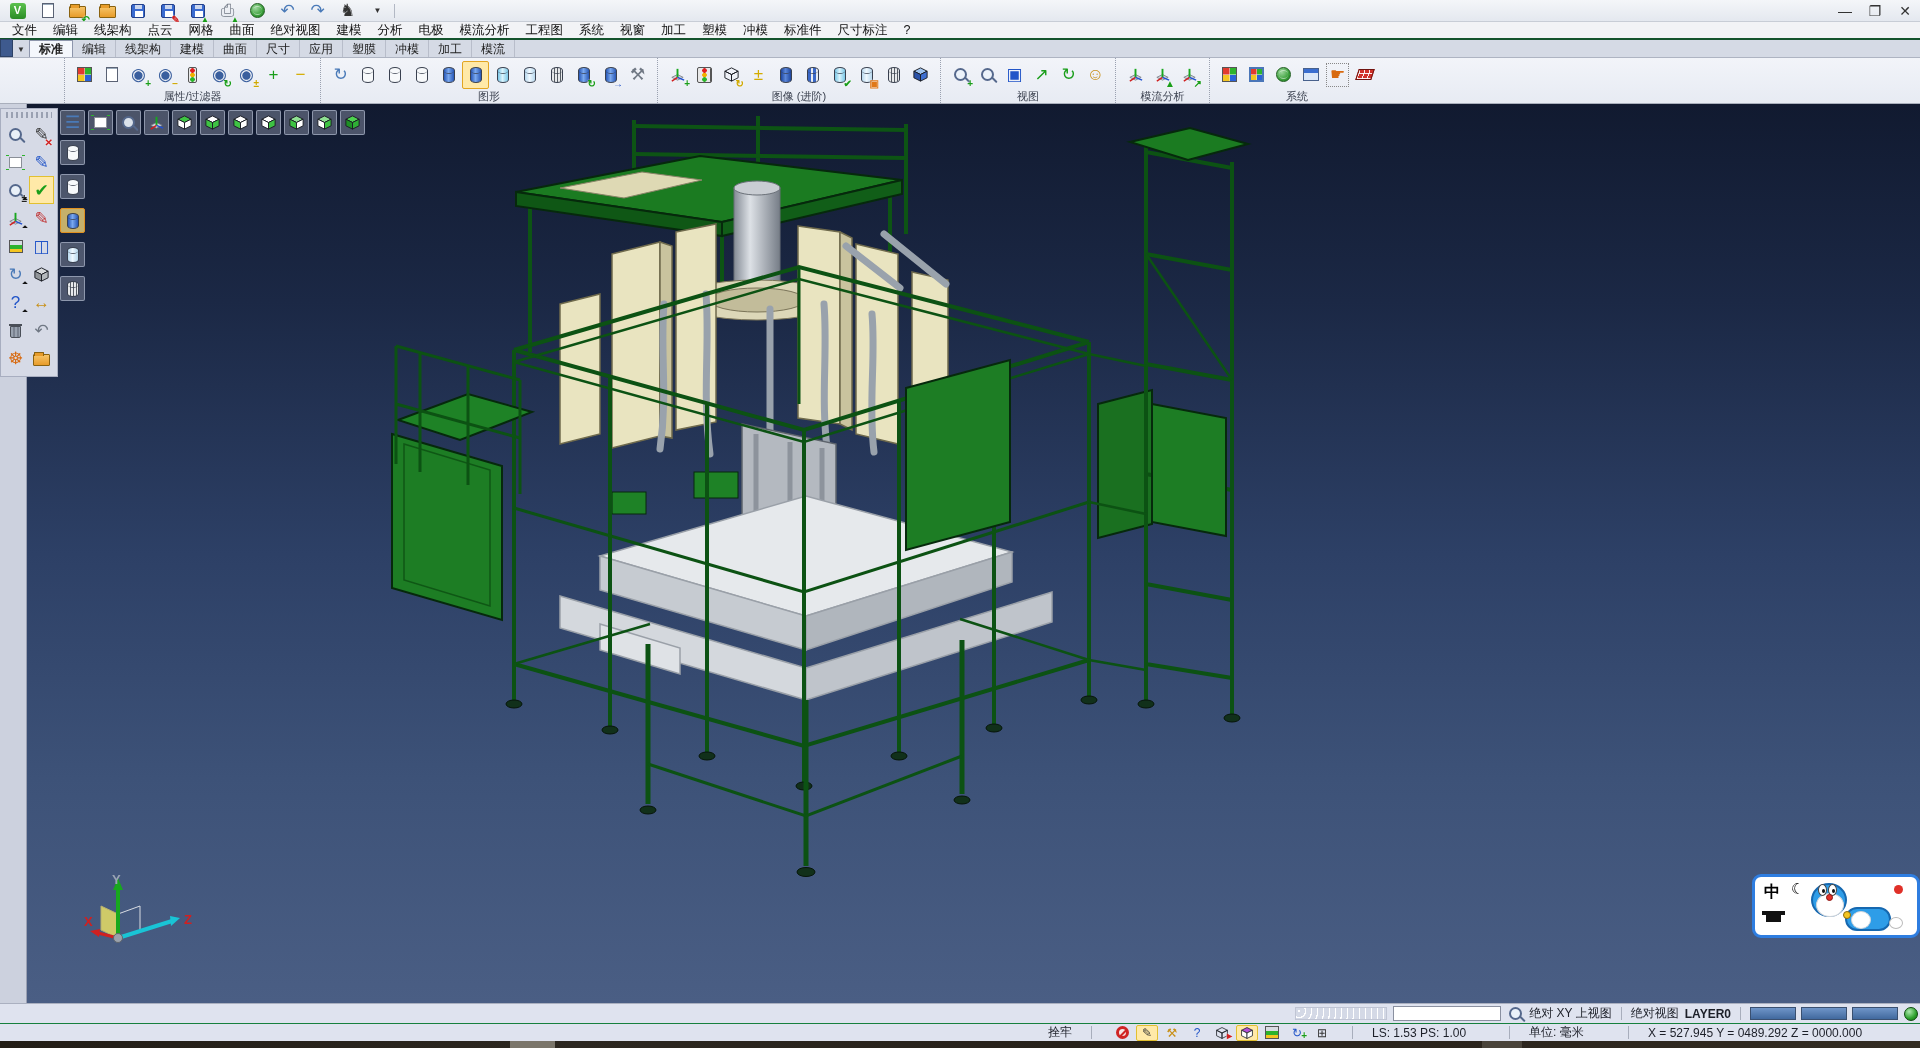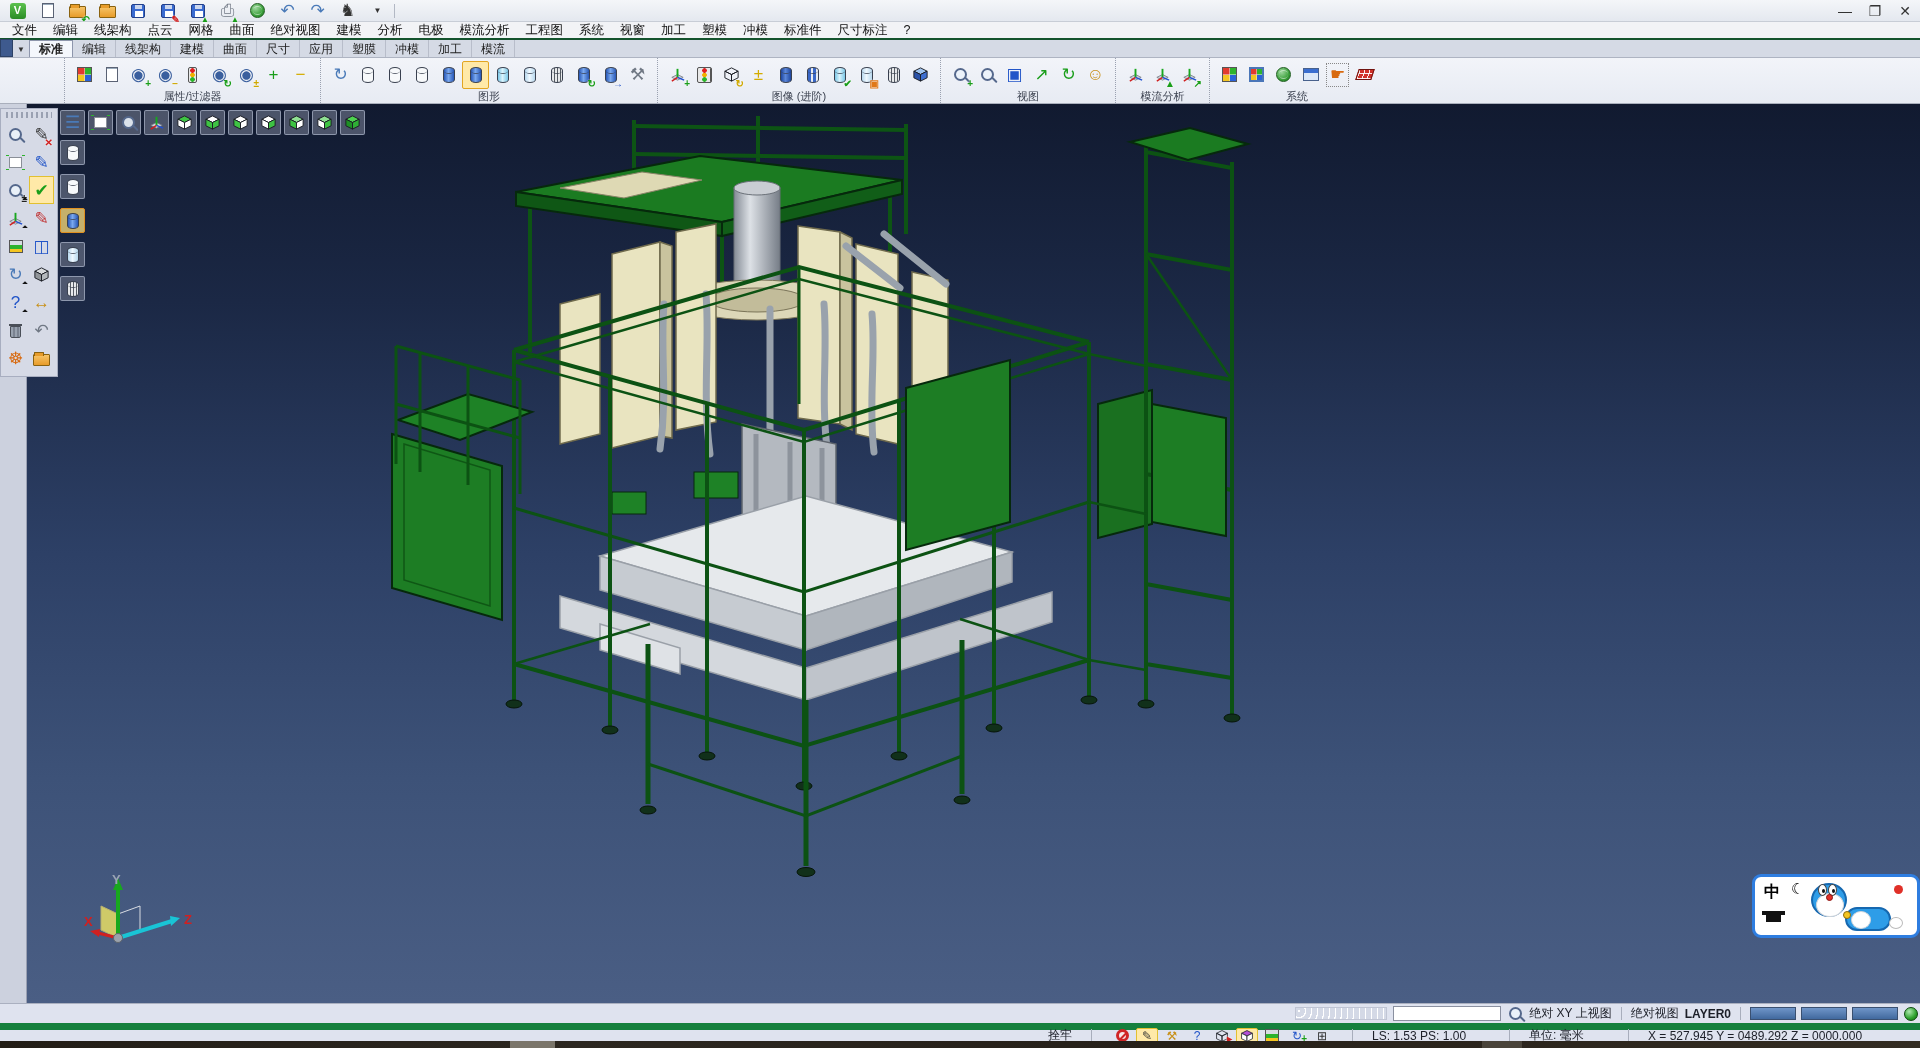--- a/index.html
+++ b/index.html
@@ -120,21 +120,21 @@
 .dora .eye{position:absolute;top:3px;width:9px;height:12px;border-radius:50%;background:#fff;border:1px solid #444}
 .dora .eye::after{content:"";position:absolute;left:3px;top:4px;width:3px;height:4px;border-radius:50%;background:#111}
 .dora .e1{left:11px}.dora .e2{left:21px}
 .dora .nose{position:absolute;left:19px;top:13px;width:7px;height:7px;border-radius:50%;background:#e03028;border:1px solid #8c1410}
 .dora .body{position:absolute;left:38px;top:26px;width:46px;height:24px;border-radius:12px;background:#2e9de8;border:2px solid #1668b0}
 .dora .belly{position:absolute;left:44px;top:30px;width:20px;height:18px;border-radius:50%;background:#fff;border:1px solid #cfd4da}
 .dora .paw{position:absolute;left:82px;top:36px;width:14px;height:12px;border-radius:50%;background:#fff;border:1px solid #bbb}
 .dora .bell{position:absolute;left:36px;top:30px;width:8px;height:8px;border-radius:50%;background:#f4c520;border:1px solid #8c6a10}
 
 #status1{position:absolute;left:0;top:1003px;width:1920px;height:20px;background:#dfe3ef;border-top:1px solid #aab0c0;display:flex;align-items:center;justify-content:flex-end;gap:6px;padding-right:2px}
-#status2{position:absolute;left:0;top:1023px;width:1920px;height:18px;background:#dfe3ef;border-top:7px solid #15803d;display:flex;align-items:center;justify-content:flex-end;gap:16px;padding-right:4px}
+#status2{position:absolute;left:0;top:1023px;width:1920px;height:18px;background:#dfe3ef;border-top:1px solid #15803d;display:flex;align-items:center;justify-content:flex-end;gap:16px;padding-right:4px}
 .ssep{width:1px;height:13px;background:#a8aebc;margin:0 3px}
 #sgrip{width:92px;height:13px;background:repeating-radial-gradient(circle at 3px 3px,#fff 0 1px,transparent 1.5px 6px),#d4d9e6;border:1px solid #c0c5d4}
 #searchbox{width:108px;height:15px;border:1px solid #8a90a0;background:#fff;font-size:11px;padding:0 3px}
 .magbtn{width:16px;height:16px;position:relative;display:flex;align-items:center;justify-content:center}
 .stext{font-size:12px;color:#1c1f28;white-space:nowrap}
 .sbold{font-weight:bold}
 .swatch{width:46px;height:13px;border:1px solid #3a5070;background:linear-gradient(#6f95c8,#41699e)}
 .sphere{width:14px;height:14px;border-radius:50%;background:radial-gradient(circle at 35% 30%,#aee8ae,#2da12d 60%,#156815);border:1px solid #0c4a0c}
 .sbtn{width:22px;height:16px}
 .sbtn .gly{font-size:12px}

